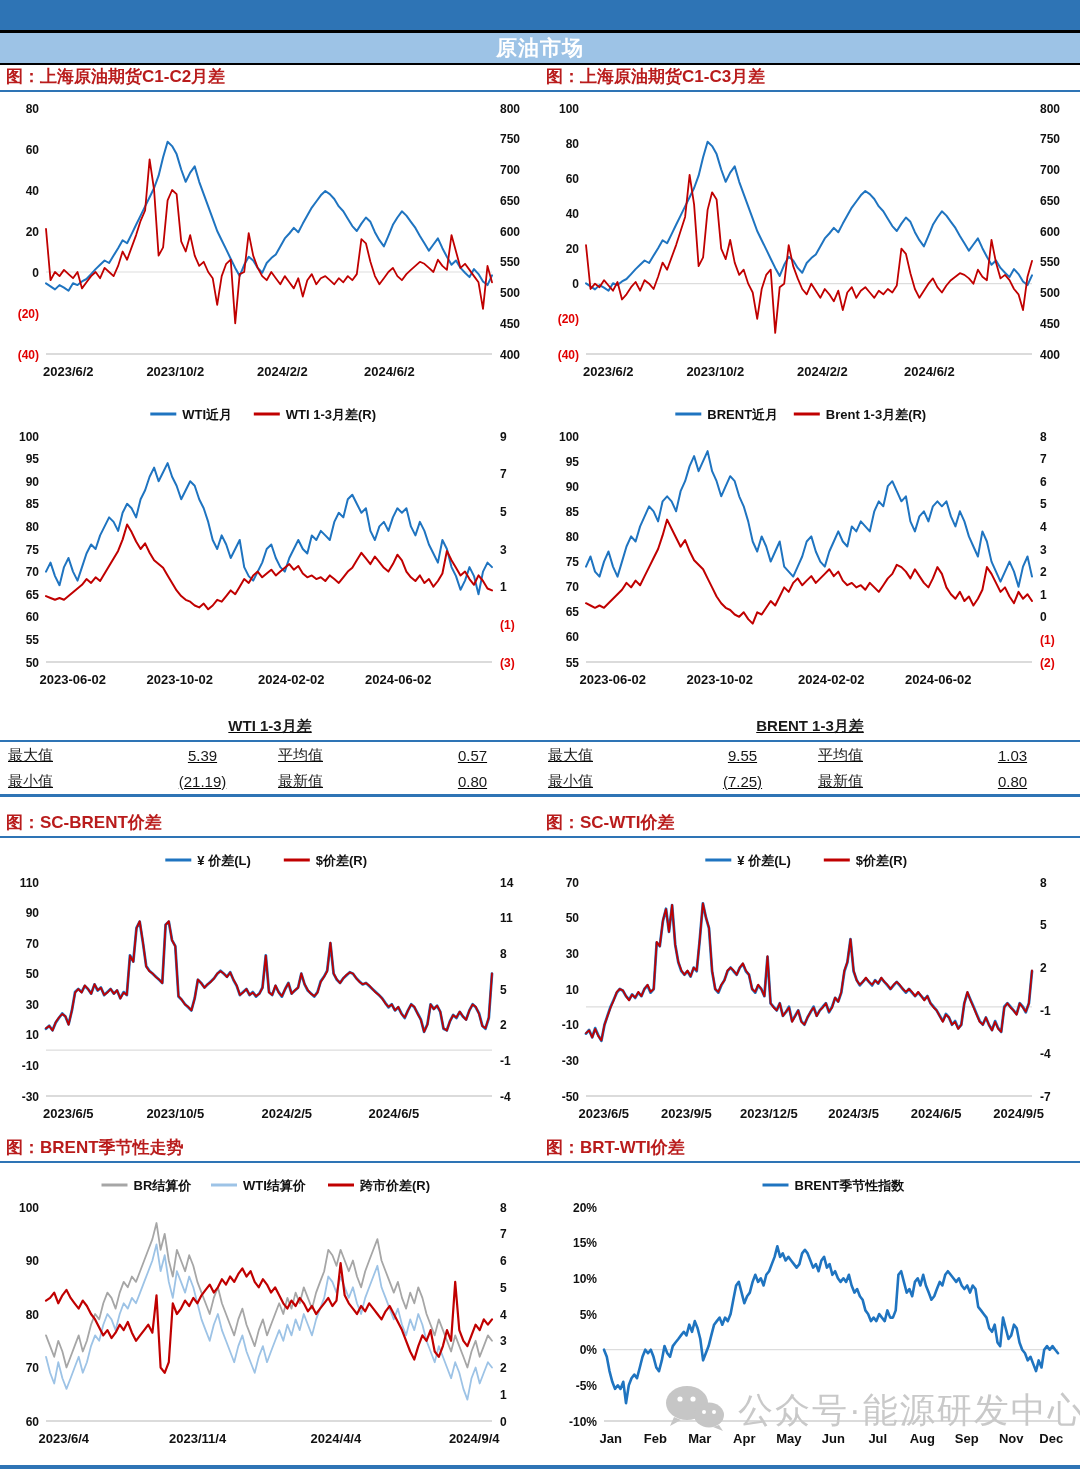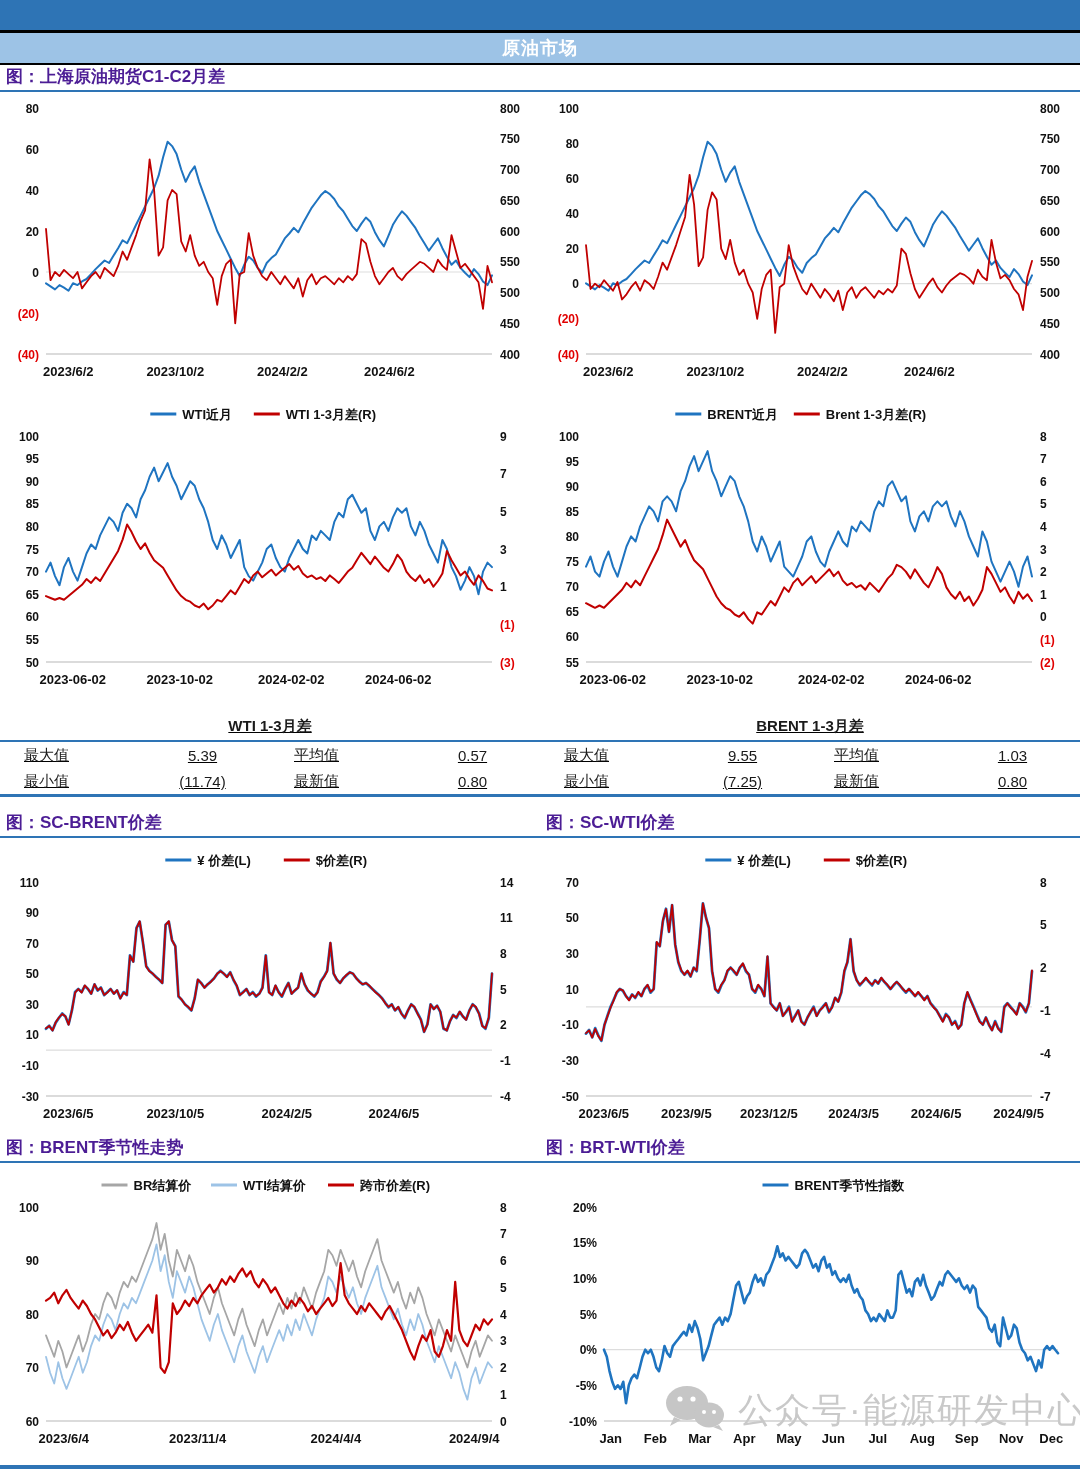--- a/index.html
+++ b/index.html
@@ -1,29 +1,29 @@
 <!DOCTYPE html>
 <html><head>
 <meta charset="utf-8">
 <style>
   html,body{margin:0;padding:0;background:#fff;}
   body{font-family:"Liberation Sans","DejaVu Sans",sans-serif;}
   .page{position:relative;width:1080px;height:1469px;background:#fff;overflow:hidden;}
   .top-bar{height:30px;background:#2E74B5;border-bottom:3px solid #000;}
   .band{height:30px;background:#9DC3E6;border-bottom:2px solid #000;display:flex;align-items:center;justify-content:center;}
-  .band span{color:#fff;font-size:18px;font-weight:700;letter-spacing:1px;}
+  .band span{color:#fff;font-size:21px;font-weight:700;letter-spacing:1px;}
   .title-row{display:flex;border-bottom:2px solid #2E74B5;}
-  .panel-title{width:540px;height:25px;line-height:24px;font-size:17px;font-weight:700;color:#4c1d95;padding-left:6px;box-sizing:border-box;white-space:nowrap;}
+  .panel-title{width:540px;height:25px;line-height:24px;font-size:17px;font-weight:700;color:#b91c1c;padding-left:6px;box-sizing:border-box;white-space:nowrap;}
   .charts-row{display:flex;position:relative;}
   .chart-box{width:540px;}
   .gap4{height:4px;} .gap6{height:6px;} .gap14{height:14px;}
   table.stats{width:1080px;border-collapse:collapse;table-layout:fixed;margin-top:16px;text-decoration:underline;}
   table.stats td{font-size:15px;color:#1a1a1a;height:26px;padding:0;}
   table.stats .hdr td{font-weight:700;text-align:center;height:28px;border-bottom:2.5px solid #2E74B5;}
-  table.stats .lbl{padding-left:24px;text-align:left;}
+  table.stats .lbl{padding-left:8px;text-align:left;}
   table.stats .val{text-align:center;}
   table.stats tr.last td{border-bottom:3px solid #2E74B5;}
   .red-val{color:#E14A4A;}
   .tick{font:700 12px "Liberation Sans","DejaVu Sans",sans-serif;fill:#111;}
   .tick-red{fill:#E10000;}
   .xlab{font:700 13px "Liberation Sans","DejaVu Sans",sans-serif;fill:#111;}
   .leg{font:700 13px "Liberation Sans","DejaVu Sans",sans-serif;fill:#111;}
   .bottom-line{height:4px;background:#2E74B5;position:absolute;left:0;right:0;bottom:0;}
   .watermark{position:absolute;left:664px;top:1384px;display:flex;align-items:center;gap:12px;pointer-events:none;}
   .watermark .wm-text{color:#C9C9C9;font-size:35px;letter-spacing:2px;white-space:nowrap;}
@@ -34,20 +34,21 @@
 <div class="page">
 
   <div class="top-bar"></div>
 
   <div class="band">
     <span>原油市场</span>
   </div>
 
   <div class="title-row">
     <div class="panel-title">图：上海原油期货C1-C2月差</div>
+    <div class="panel-title">图：上海原油期货C1-C3月差</div>
   </div>
   <div class="charts-row">
     <div class="chart-box"><svg width="540" height="292" viewBox="0 0 540 292" xmlns="http://www.w3.org/2000/svg">
           <line x1="46" y1="262" x2="492" y2="262" stroke="#CFCFCF" stroke-width="1.4"></line>
           <line x1="46" y1="180.0" x2="492" y2="180.0" stroke="#DDDDDD" stroke-width="1.2"></line>
           <text x="39" y="20.5" text-anchor="end" class="tick">80</text>
           <text x="39" y="61.5" text-anchor="end" class="tick">60</text>
           <text x="39" y="102.5" text-anchor="end" class="tick">40</text>
           <text x="39" y="143.5" text-anchor="end" class="tick">20</text>
           <text x="39" y="184.5" text-anchor="end" class="tick">0</text>
@@ -178,21 +179,21 @@
       <td class="val auto-red">5.39</td>
       <td class="lbl">平均值</td>
       <td class="val auto-red">0.57</td>
       <td class="lbl">最大值</td>
       <td class="val auto-red">9.55</td>
       <td class="lbl">平均值</td>
       <td class="val auto-red">1.03</td>
     </tr>
     <tr class="last">
       <td class="lbl">最小值</td>
-      <td class="val auto-red red-val">(11.74)</td>
+      <td class="val auto-red red-val">(21.19)</td>
       <td class="lbl">最新值</td>
       <td class="val auto-red">0.80</td>
       <td class="lbl">最小值</td>
       <td class="val auto-red red-val">(7.25)</td>
       <td class="lbl">最新值</td>
       <td class="val auto-red">0.80</td>
     </tr>
   </tbody>
     </table>
 

